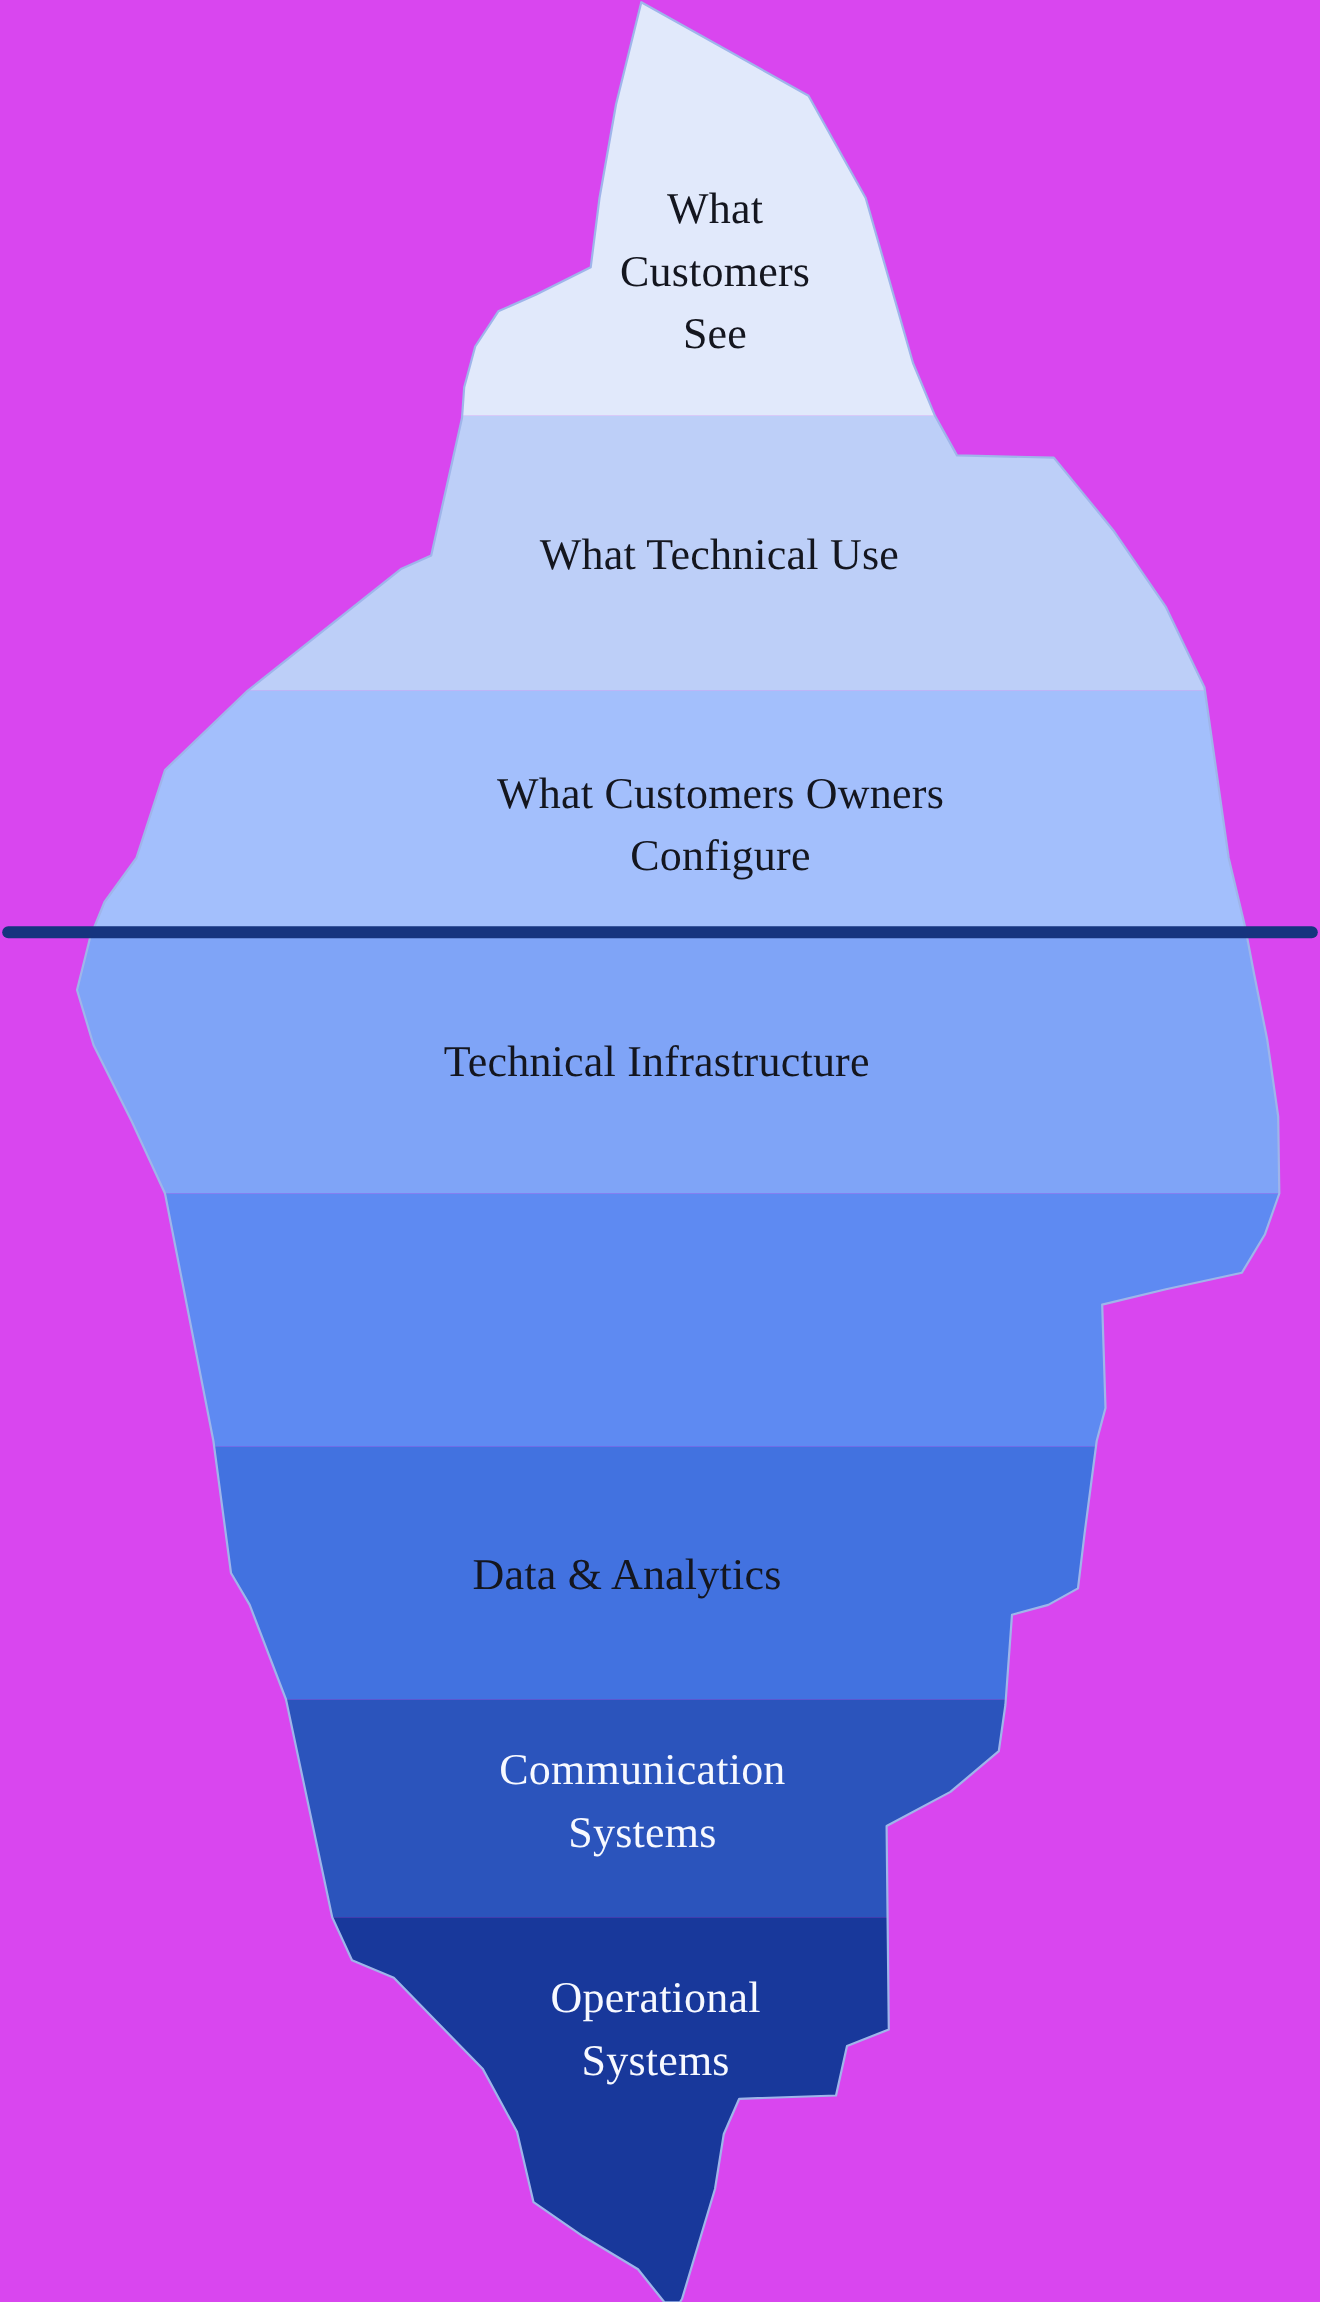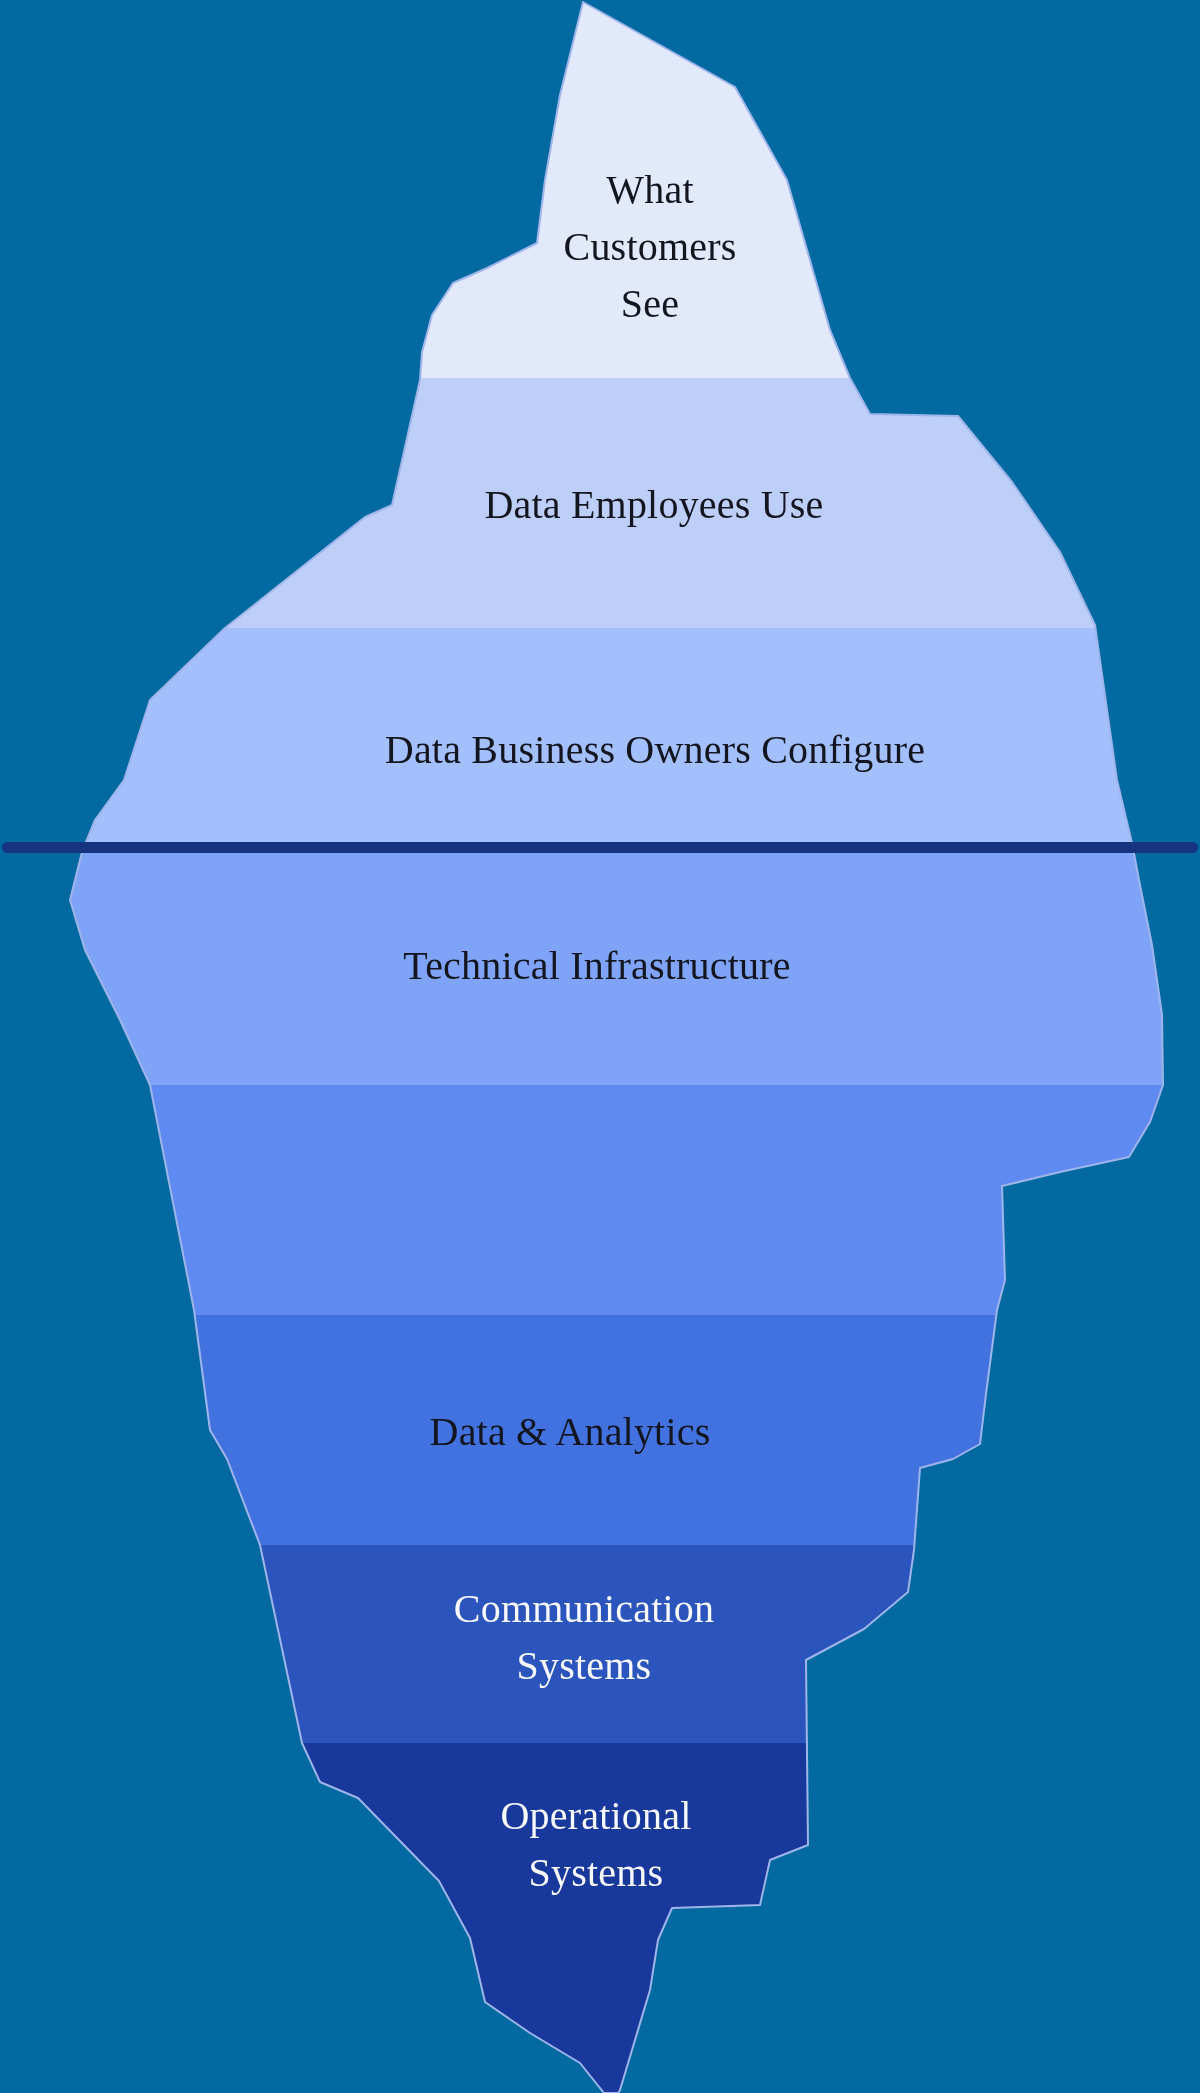--- a/index.html
+++ b/index.html
@@ -17,21 +17,21 @@
     white-space: pre-line;
     text-align: center;
     font-size: 40px;
     line-height: 1.42;
     letter-spacing: 0.2px;
   }
 </style>
 </head>
 <body>
 
-<div class="stage" style="background-color: #0369a1;">
+<div class="stage" style="background-color: #d946ef;">
 
   <svg width="1200" height="2093" viewBox="0 0 1200 2093">
     <defs>
       <clipPath id="berg-clip">
         <path d="M583,2 L735,87 L787,180 L830,330 L850,378 L870,414 L958,416 L1012,482 L1060,552 L1095,625 L1117,780 L1132,843 L1140,885 L1152,945 L1162,1015 L1163,1085 L1150,1122 L1129,1157 L1060,1172 L1002,1186 L1005,1280 L997,1310 L986,1394 L980,1444 L953,1459 L920,1468 L914,1550 L908,1592 L864,1629 L806,1660 L808,1845 L770,1860 L760,1905 L672,1908 L658,1940 L650,1990 L620,2090 L618,2093 L604,2093 L580,2063 L530,2033 L485,2002 L470,1938 L439,1881 L358,1798 L320,1782 L302,1743 L260,1545 L227,1459 L210,1430 L194,1310 L150,1085 L120,1020 L85,950 L70,900 L82,852 L95,820 L124,780 L150,700 L225,628 L365,517 L392,505 L420,380 L422,352 L432,315 L453,283 L487,268 L537,243 L545,180 L560,95 Z"></path>
       </clipPath>
     </defs>
 
     <g clip-path="url(#berg-clip)">
       <rect x="0" y="0" width="1200" height="378" fill="#E1E9FB"></rect>
@@ -45,21 +45,21 @@
     </g>
 
     <path d="M583,2 L735,87 L787,180 L830,330 L850,378 L870,414 L958,416 L1012,482 L1060,552 L1095,625 L1117,780 L1132,843 L1140,885 L1152,945 L1162,1015 L1163,1085 L1150,1122 L1129,1157 L1060,1172 L1002,1186 L1005,1280 L997,1310 L986,1394 L980,1444 L953,1459 L920,1468 L914,1550 L908,1592 L864,1629 L806,1660 L808,1845 L770,1860 L760,1905 L672,1908 L658,1940 L650,1990 L620,2090 L618,2093 L604,2093 L580,2063 L530,2033 L485,2002 L470,1938 L439,1881 L358,1798 L320,1782 L302,1743 L260,1545 L227,1459 L210,1430 L194,1310 L150,1085 L120,1020 L85,950 L70,900 L82,852 L95,820 L124,780 L150,700 L225,628 L365,517 L392,505 L420,380 L422,352 L432,315 L453,283 L487,268 L537,243 L545,180 L560,95 Z" fill="none" stroke-width="2" stroke-linejoin="round" stroke="#9FB5EA"></path>
 
     <rect x="2" y="842" width="1196" height="11" rx="5.5" fill="#16347F"></rect>
   </svg>
 
   <div class="layer-label" style="left: 650px; top: 247px; color: rgb(20, 22, 31);">What
 Customers
 See</div>
-  <div class="layer-label" style="left: 654px; top: 505px; color: rgb(20, 22, 31);">Data Employees Use</div>
-  <div class="layer-label" style="left: 655px; top: 750px; color: rgb(20, 22, 31);">Data Business Owners Configure</div>
+  <div class="layer-label" style="left: 654px; top: 505px; color: rgb(20, 22, 31);">What Technical Use</div>
+  <div class="layer-label" style="left: 655px; top: 750px; color: rgb(20, 22, 31);">What Customers Owners Configure</div>
   <div class="layer-label" style="left: 597px; top: 966px; color: rgb(20, 22, 31);">Technical Infrastructure</div>
   <div class="layer-label" style="left: 570px; top: 1432px; color: rgb(20, 22, 31); text-align: center;">Data &amp; Analytics</div>
   <div class="layer-label" style="left: 584px; top: 1638px; color: rgb(247, 249, 255);">Communication
 Systems</div>
   <div class="layer-label" style="left: 596px; top: 1845px; color: rgb(247, 249, 255);">Operational
 Systems</div>
 </div>
 
 </body></html>

